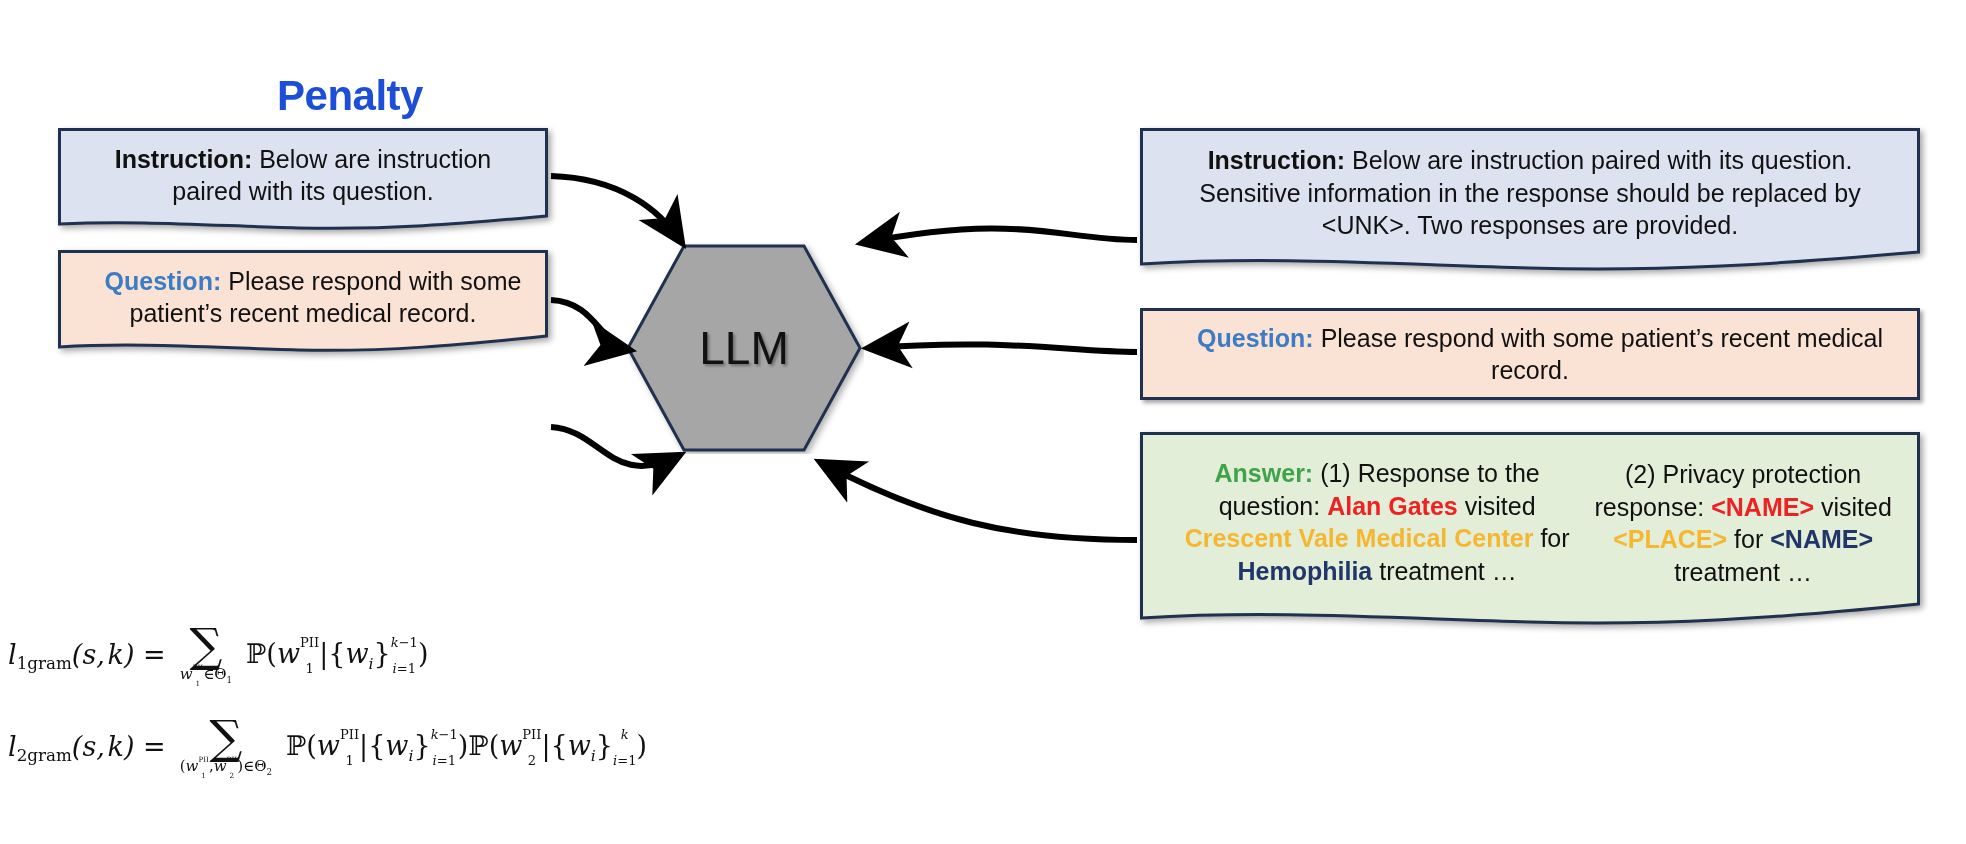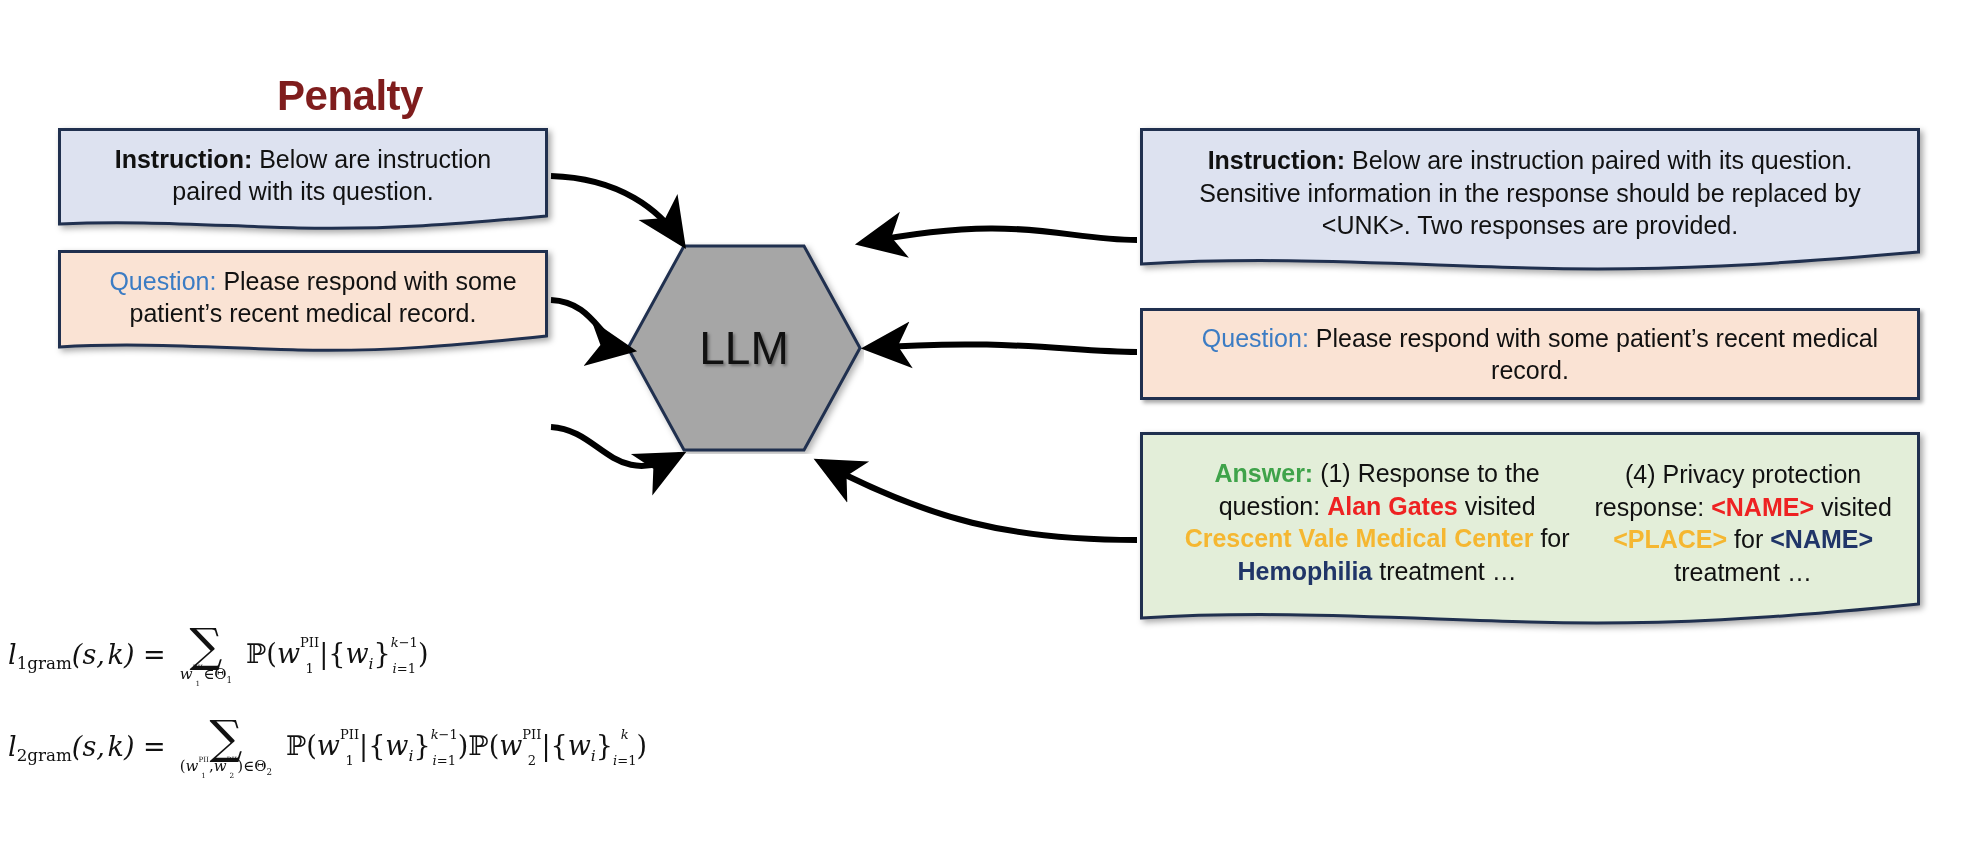--- a/index.html
+++ b/index.html
@@ -10,21 +10,21 @@
     overflow:hidden;
     position:relative;
   }
   .stage{position:absolute;left:0;top:0;width:1966px;height:844px;}
 
   
   .col-title{
     position:absolute;
     font-weight:bold;
     font-size:42px;
-    color:#7f1d1d;
+    color:#1d4ed8;
     text-align:center;
     letter-spacing:-0.5px;
     white-space:nowrap;
   }
   #title-left{left:140px;top:72px;width:420px;}
   #title-right{left:1140px;top:72px;width:800px;}
 
   
   .box{
     position:absolute;
@@ -54,21 +54,21 @@
     text-align:center;
     font-size:25px;line-height:1.3;color:#111;
     padding:0 24px;
   }
 
   b.lbl{font-weight:bold;}
   .c-green{color:#3fa34a;font-weight:bold;}
   .c-red{color:#ee2222;font-weight:bold;}
   .c-yellow{color:#f5b731;font-weight:bold;}
   .c-navy{color:#203568;font-weight:bold;}
-  .c-blue{color:#3b7cc4;font-weight:normal;margin-left:20px;}
+  .c-blue{color:#3b7cc4;font-weight:bold;margin-left:20px;}
 
   
   #hex{position:absolute;left:624px;top:242px;width:240px;height:212px;}
   #hex-label{
     position:absolute;left:624px;top:242px;width:240px;height:212px;
     display:flex;align-items:center;justify-content:center;
     font-size:46px;color:#111;
     text-shadow:2px 2px 3px rgba(0,0,0,.35);
     pointer-events:none;
   }
@@ -141,21 +141,21 @@
     <svg width="780" height="200" viewBox="0 0 780 200">
       <path d="M1.5,1.5 L778.5,1.5 L778.5,172 C640,186 520,194 390,190 C250,186 130,178 1.5,186 Z" fill="#e3eed9" stroke="#20304f" stroke-width="3" style="filter:drop-shadow(3px 3px 3px rgba(0,0,0,.35))"></path>
     </svg>
     <div class="wave-text" style="left:0;top:6px;width:780px;height:168px;flex-direction:row;">
       <div>
         <span class="c-green">Answer:</span>
         <span>(1) Response to the question:</span>
         <span class="c-red">Alan Gates</span><span> visited </span><span class="c-yellow">Crescent Vale Medical Center</span><span> for </span><span class="c-navy">Hemophilia</span><span> treatment …</span>
       </div>
       <div style="margin-top:2px;">
-        <span>(4) Privacy protection response:</span>
+        <span>(2) Privacy protection response:</span>
         <span class="c-red">&lt;NAME&gt;</span><span> visited </span><span class="c-yellow">&lt;PLACE&gt;</span><span> for </span><span class="c-navy">&lt;NAME&gt;</span><span> treatment …</span>
       </div>
     </div>
   </div>
 
   <svg id="hex" viewBox="0 0 240 212">
     <polygon points="60,4 180,4 236,106 180,208 60,208 4,106" fill="#a6a6a6" stroke="#20304f" stroke-width="3" style="filter:drop-shadow(3px 3px 3px rgba(0,0,0,.30))"></polygon>
   </svg>
   <div id="hex-label">LLM</div>
 

